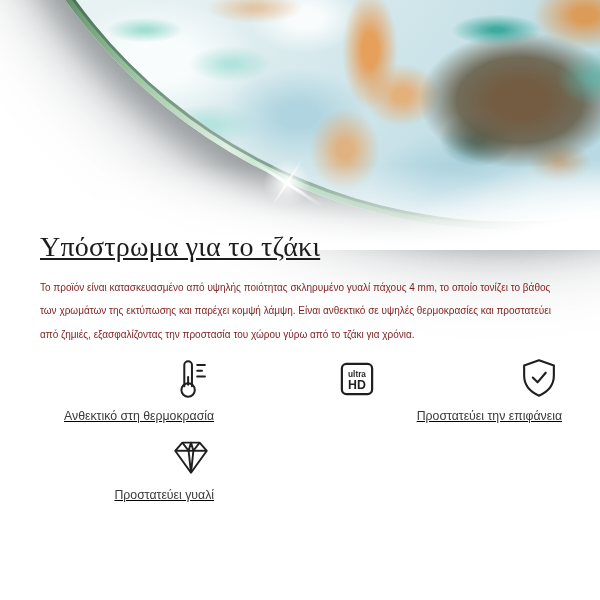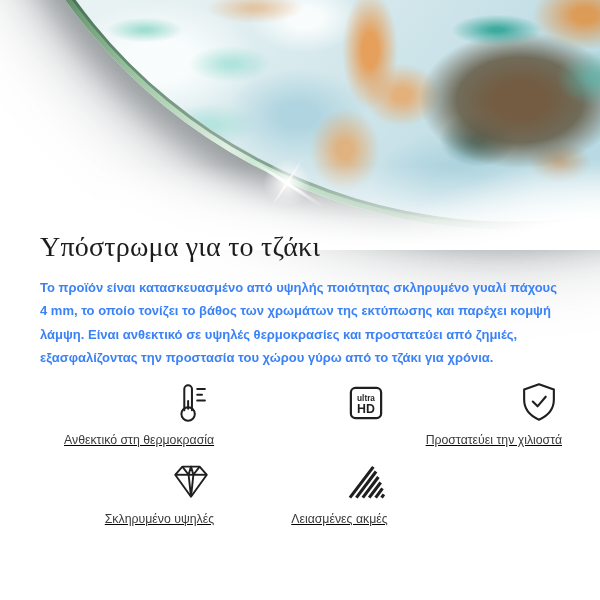--- a/index.html
+++ b/index.html
@@ -71,23 +71,24 @@
   }
   .sparkle::before { width:86px; height:2.5px; transform:translate(-50%,-50%) rotate(33deg); }
   .sparkle::after  { width:54px; height:2px;   transform:translate(-50%,-50%) rotate(-57deg); }
 
   
   .content { position:absolute; left:40px; top:230px; width:522px; }
   .page-title {
     margin:0; font-family:"Liberation Serif","DejaVu Serif",serif;
     font-weight:400; font-size:28px; line-height:33.5px; color:#1c1c1c;
     letter-spacing:0.2px;
+    text-decoration:underline;
   }
   .description {
-    margin:12px 0 0 0; font-size:13px; line-height:23.5px; color:#3b82f6;font-weight:bold;
+    margin:12px 0 0 0; font-size:10px; line-height:23.5px; color:#7f1d1d;
   }
 
   
   .features {
     margin-top:9px; display:grid; grid-template-columns:repeat(3,1fr);
     row-gap:11px; column-gap:14px;
   }
   .feature { display:flex; flex-direction:column; align-items:flex-end;text-decoration:underline; }
   .icon-wrap { height:46px; display:flex; align-items:flex-end; justify-content:center; }
   .feature-label { margin-top:8px; font-size:12.3px; color:#3a3a3a; white-space:nowrap;margin-left:24px; }
@@ -139,44 +140,31 @@
       </div>
     </div>
 
     <div class="feature">
       <div class="icon-wrap">
         <svg class="icon-svg" width="46" height="46" viewBox="0 0 48 48" fill="none" stroke="#1f1f1f" stroke-width="2.2" stroke-linecap="round" stroke-linejoin="round">
           <path d="M24 5.5 L39.5 11 V21.5 C39.5 31.5 33 38.6 24 42.5 C15 38.6 8.5 31.5 8.5 21.5 V11 Z"></path>
           <path d="M17.5 23.5 L22.5 28.5 L31 18.5"></path>
         </svg>
       </div>
-      <div class="feature-label">Προστατεύει την χιλιοστά</div>
+      <div class="feature-label">Προστατεύει την επιφάνεια</div>
     </div>
 
     <div class="feature">
       <div class="icon-wrap">
         <svg class="icon-svg" width="46" height="46" viewBox="0 0 48 48" fill="none" stroke="#1f1f1f" stroke-width="2" stroke-linejoin="round">
           <path d="M15 9 H33 L40.5 17.5 L24 40.5 L7.5 17.5 Z"></path>
           <path d="M7.5 17.5 H40.5"></path>
           <path d="M15 9 L21.5 17.5 L24 9 L26.5 17.5 L33 9"></path>
           <path d="M21.5 17.5 L24 40.5 M26.5 17.5 L24 40.5"></path>
         </svg>
       </div>
-      <div class="feature-label">Σκληρυμένο υψηλές</div>
+      <div class="feature-label">Προστατεύει γυαλί</div>
     </div>
 
-    <div class="feature">
-      <div class="icon-wrap">
-        <svg class="icon-svg" width="44" height="44" viewBox="0 0 48 48" fill="none" stroke="#1f1f1f" stroke-width="3.4">
-          <line x1="6.5" y1="41" x2="32" y2="7.5"></line>
-          <line x1="13.5" y1="41" x2="35" y2="12.5"></line>
-          <line x1="20.5" y1="41" x2="37.5" y2="18.5"></line>
-          <line x1="27.5" y1="41" x2="40" y2="24.5"></line>
-          <line x1="34.5" y1="41" x2="42" y2="31"></line>
-          <line x1="41" y1="41" x2="43.5" y2="37.5"></line>
-        </svg>
-      </div>
-      <div class="feature-label">Λειασμένες ακμές</div>
-    </div>
 
 
   </div>
 </div>
 
 </body></html>

